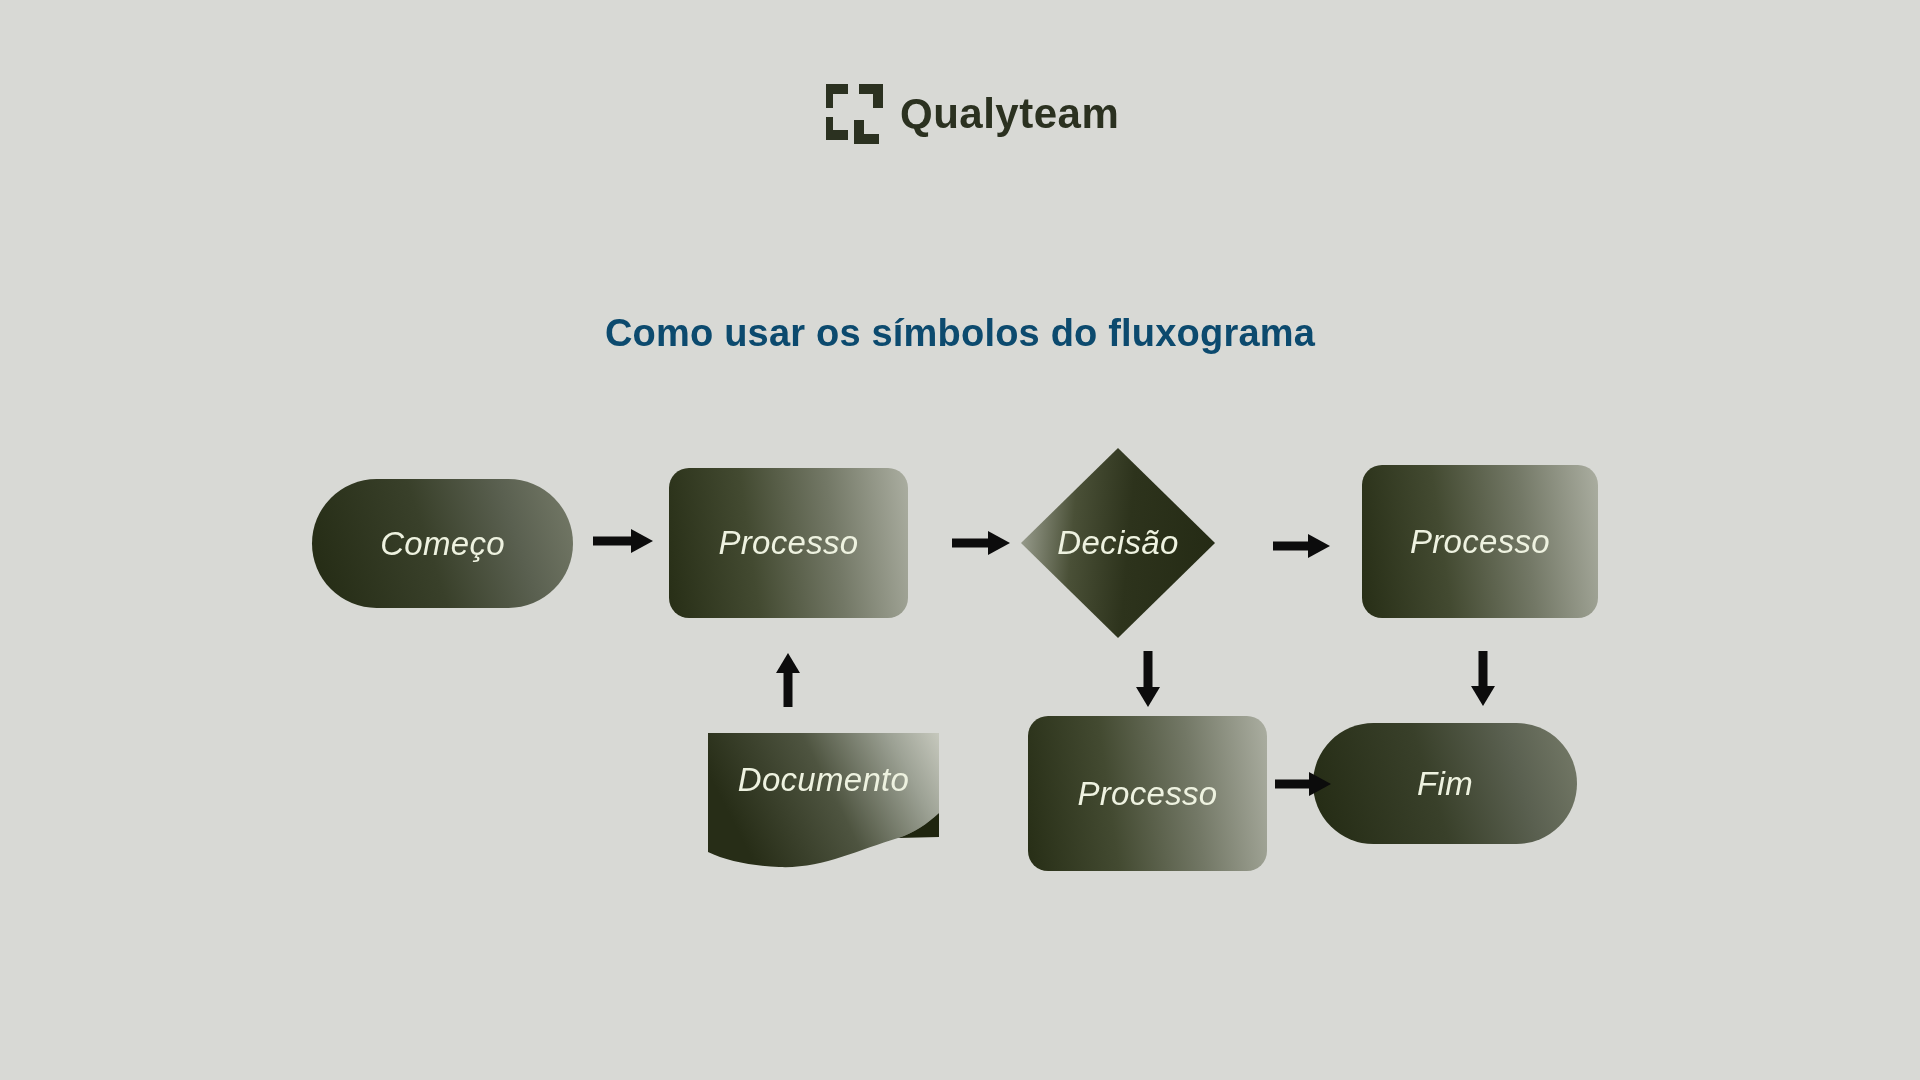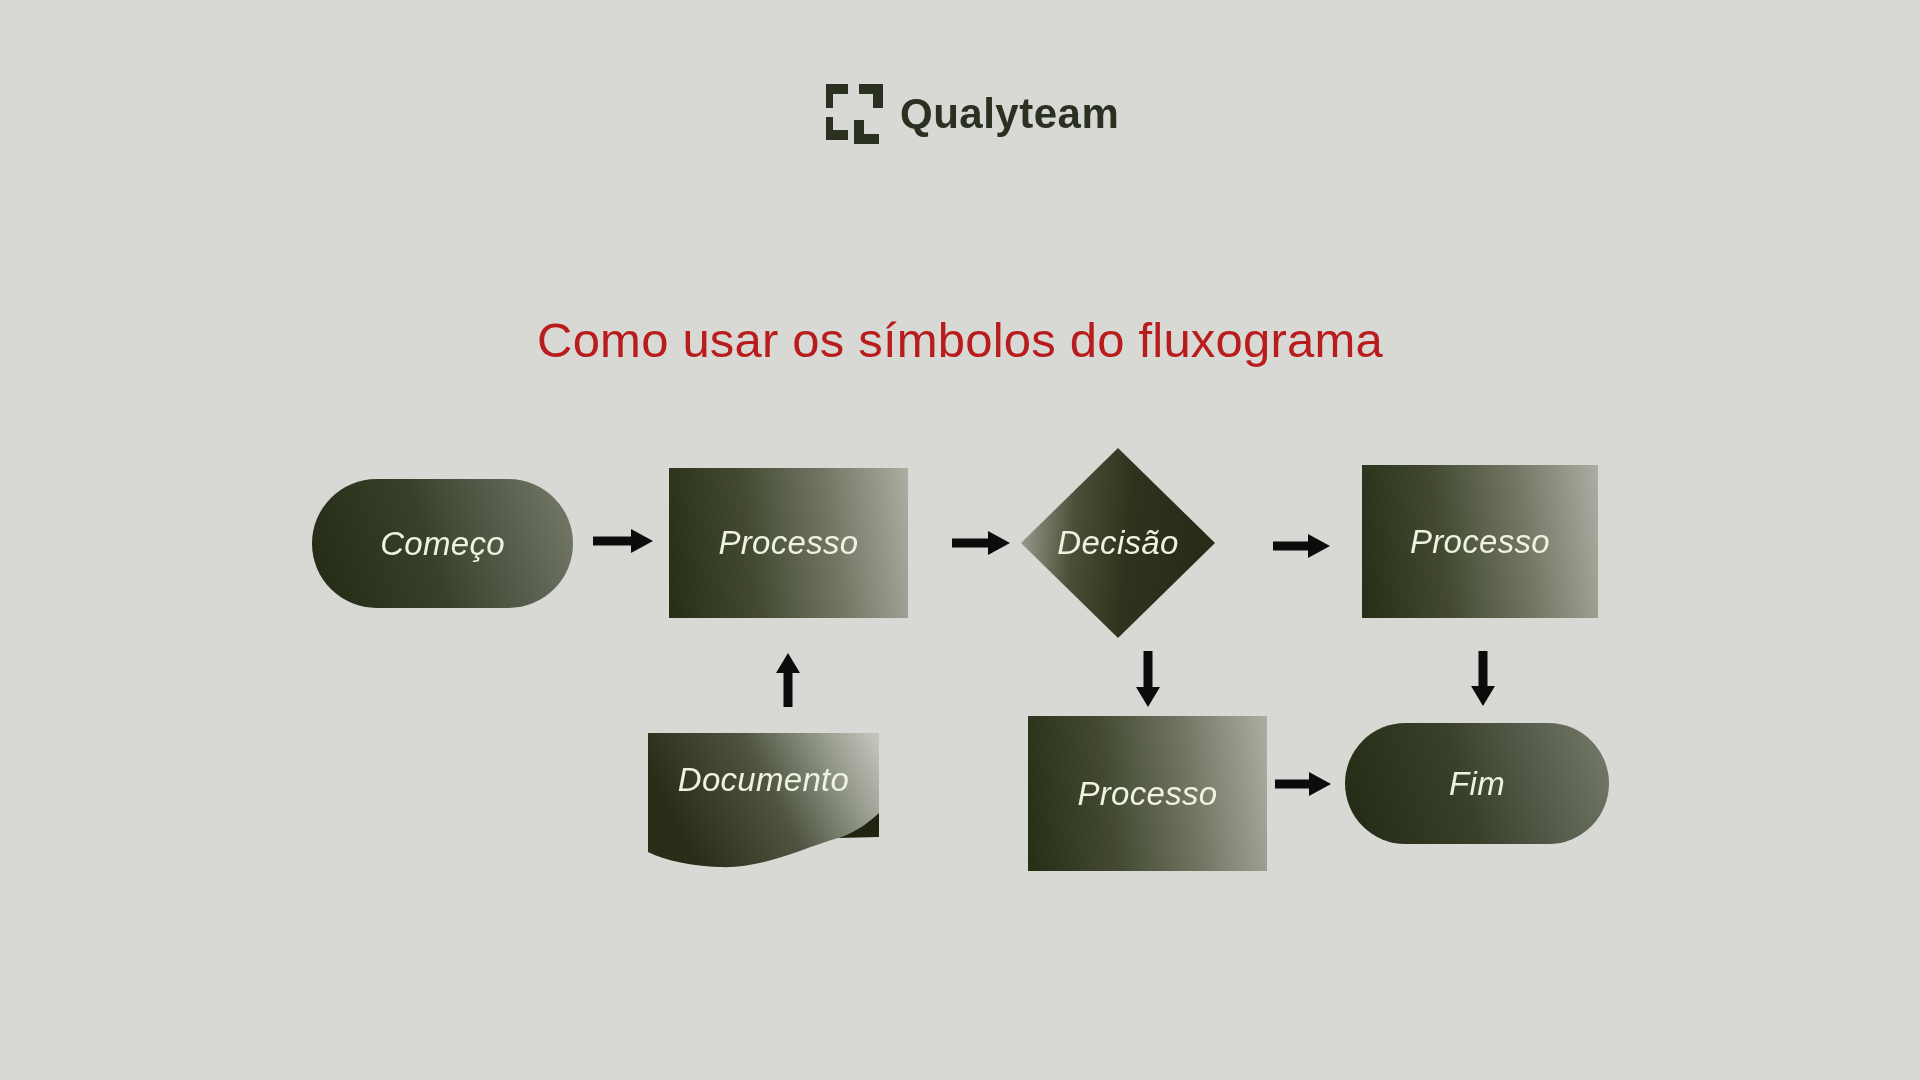--- a/index.html
+++ b/index.html
@@ -35,32 +35,33 @@
     color: #2b3120;
   }
 
   
   .page-title {
     position: absolute;
     left: 0;
     top: 296px;
     width: 1920px;
     text-align: center;
-    font-size: 49px;
-    font-weight: 400;
-    color: #b91c1c;
+    font-size: 38px;
+    font-weight: 700;
+    color: #0c4a6e;
     letter-spacing: 0.2px;
   }
 
   
   .node {
     position: absolute;
     display: flex;
     align-items: center;
     justify-content: center;
+    border-radius: 20px;
   }
   .shape-label {
     color: #eef2e0;
     font-size: 33px;
     font-weight: 400;
     letter-spacing: 0.3px;
     text-align: center;
     z-index: 2;
     font-style: italic;
   }
@@ -74,23 +75,23 @@
   }
   .diamond {
     clip-path: polygon(50% 0%, 100% 50%, 50% 100%, 0% 50%);
     background: linear-gradient(95deg, #a2a698 0%, #4a5037 28%, #2d331c 55%, #242a14 100%);
   }
 
   #node-comeco    { left: 312px;  top: 463px; width: 261px; height: 129px; }
   #node-processo1 { left: 669px;  top: 452px; width: 239px; height: 150px; }
   #node-decisao   { left: 1021px; top: 432px; width: 194px; height: 190px; }
   #node-processo2 { left: 1362px; top: 449px; width: 236px; height: 153px; }
-  #node-documento { left: 648px;  top: 717px; width: 231px; height: 135px; }
+  #node-documento { left: 708px;  top: 717px; width: 231px; height: 135px; }
   #node-processo3 { left: 1028px; top: 700px; width: 239px; height: 155px; }
-  #node-fim       { left: 1345px; top: 707px; width: 264px; height: 121px; }
+  #node-fim       { left: 1313px; top: 707px; width: 264px; height: 121px; }
 
   #node-documento svg { position: absolute; left: 0; top: 0; }
   #node-documento .shape-label {
     position: absolute;
     left: 0;
     width: 100%;
     top: 28px;
   }
 
   

